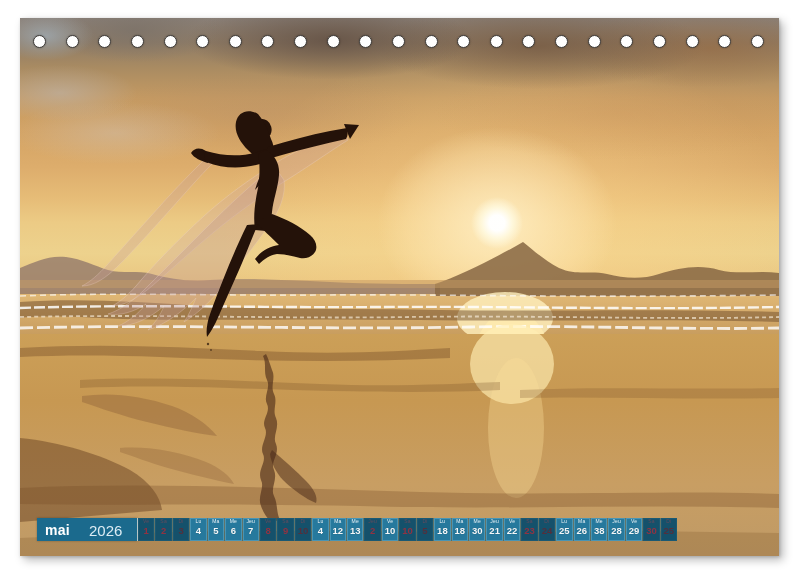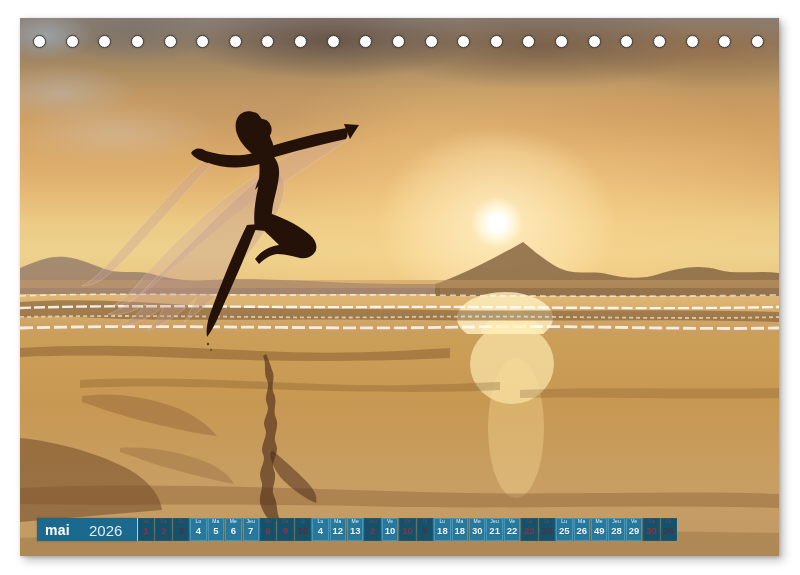--- a/index.html
+++ b/index.html
@@ -286,21 +286,21 @@
         <div class="day">
           <span class="dow">Lu</span>
           <span class="num">25</span>
         </div>
         <div class="day">
           <span class="dow">Ma</span>
           <span class="num">26</span>
         </div>
         <div class="day">
           <span class="dow">Me</span>
-          <span class="num">49</span>
+          <span class="num">38</span>
         </div>
         <div class="day">
           <span class="dow">Jeu</span>
           <span class="num">28</span>
         </div>
         <div class="day">
           <span class="dow">Ve</span>
           <span class="num">29</span>
         </div>
         <div class="day off">

